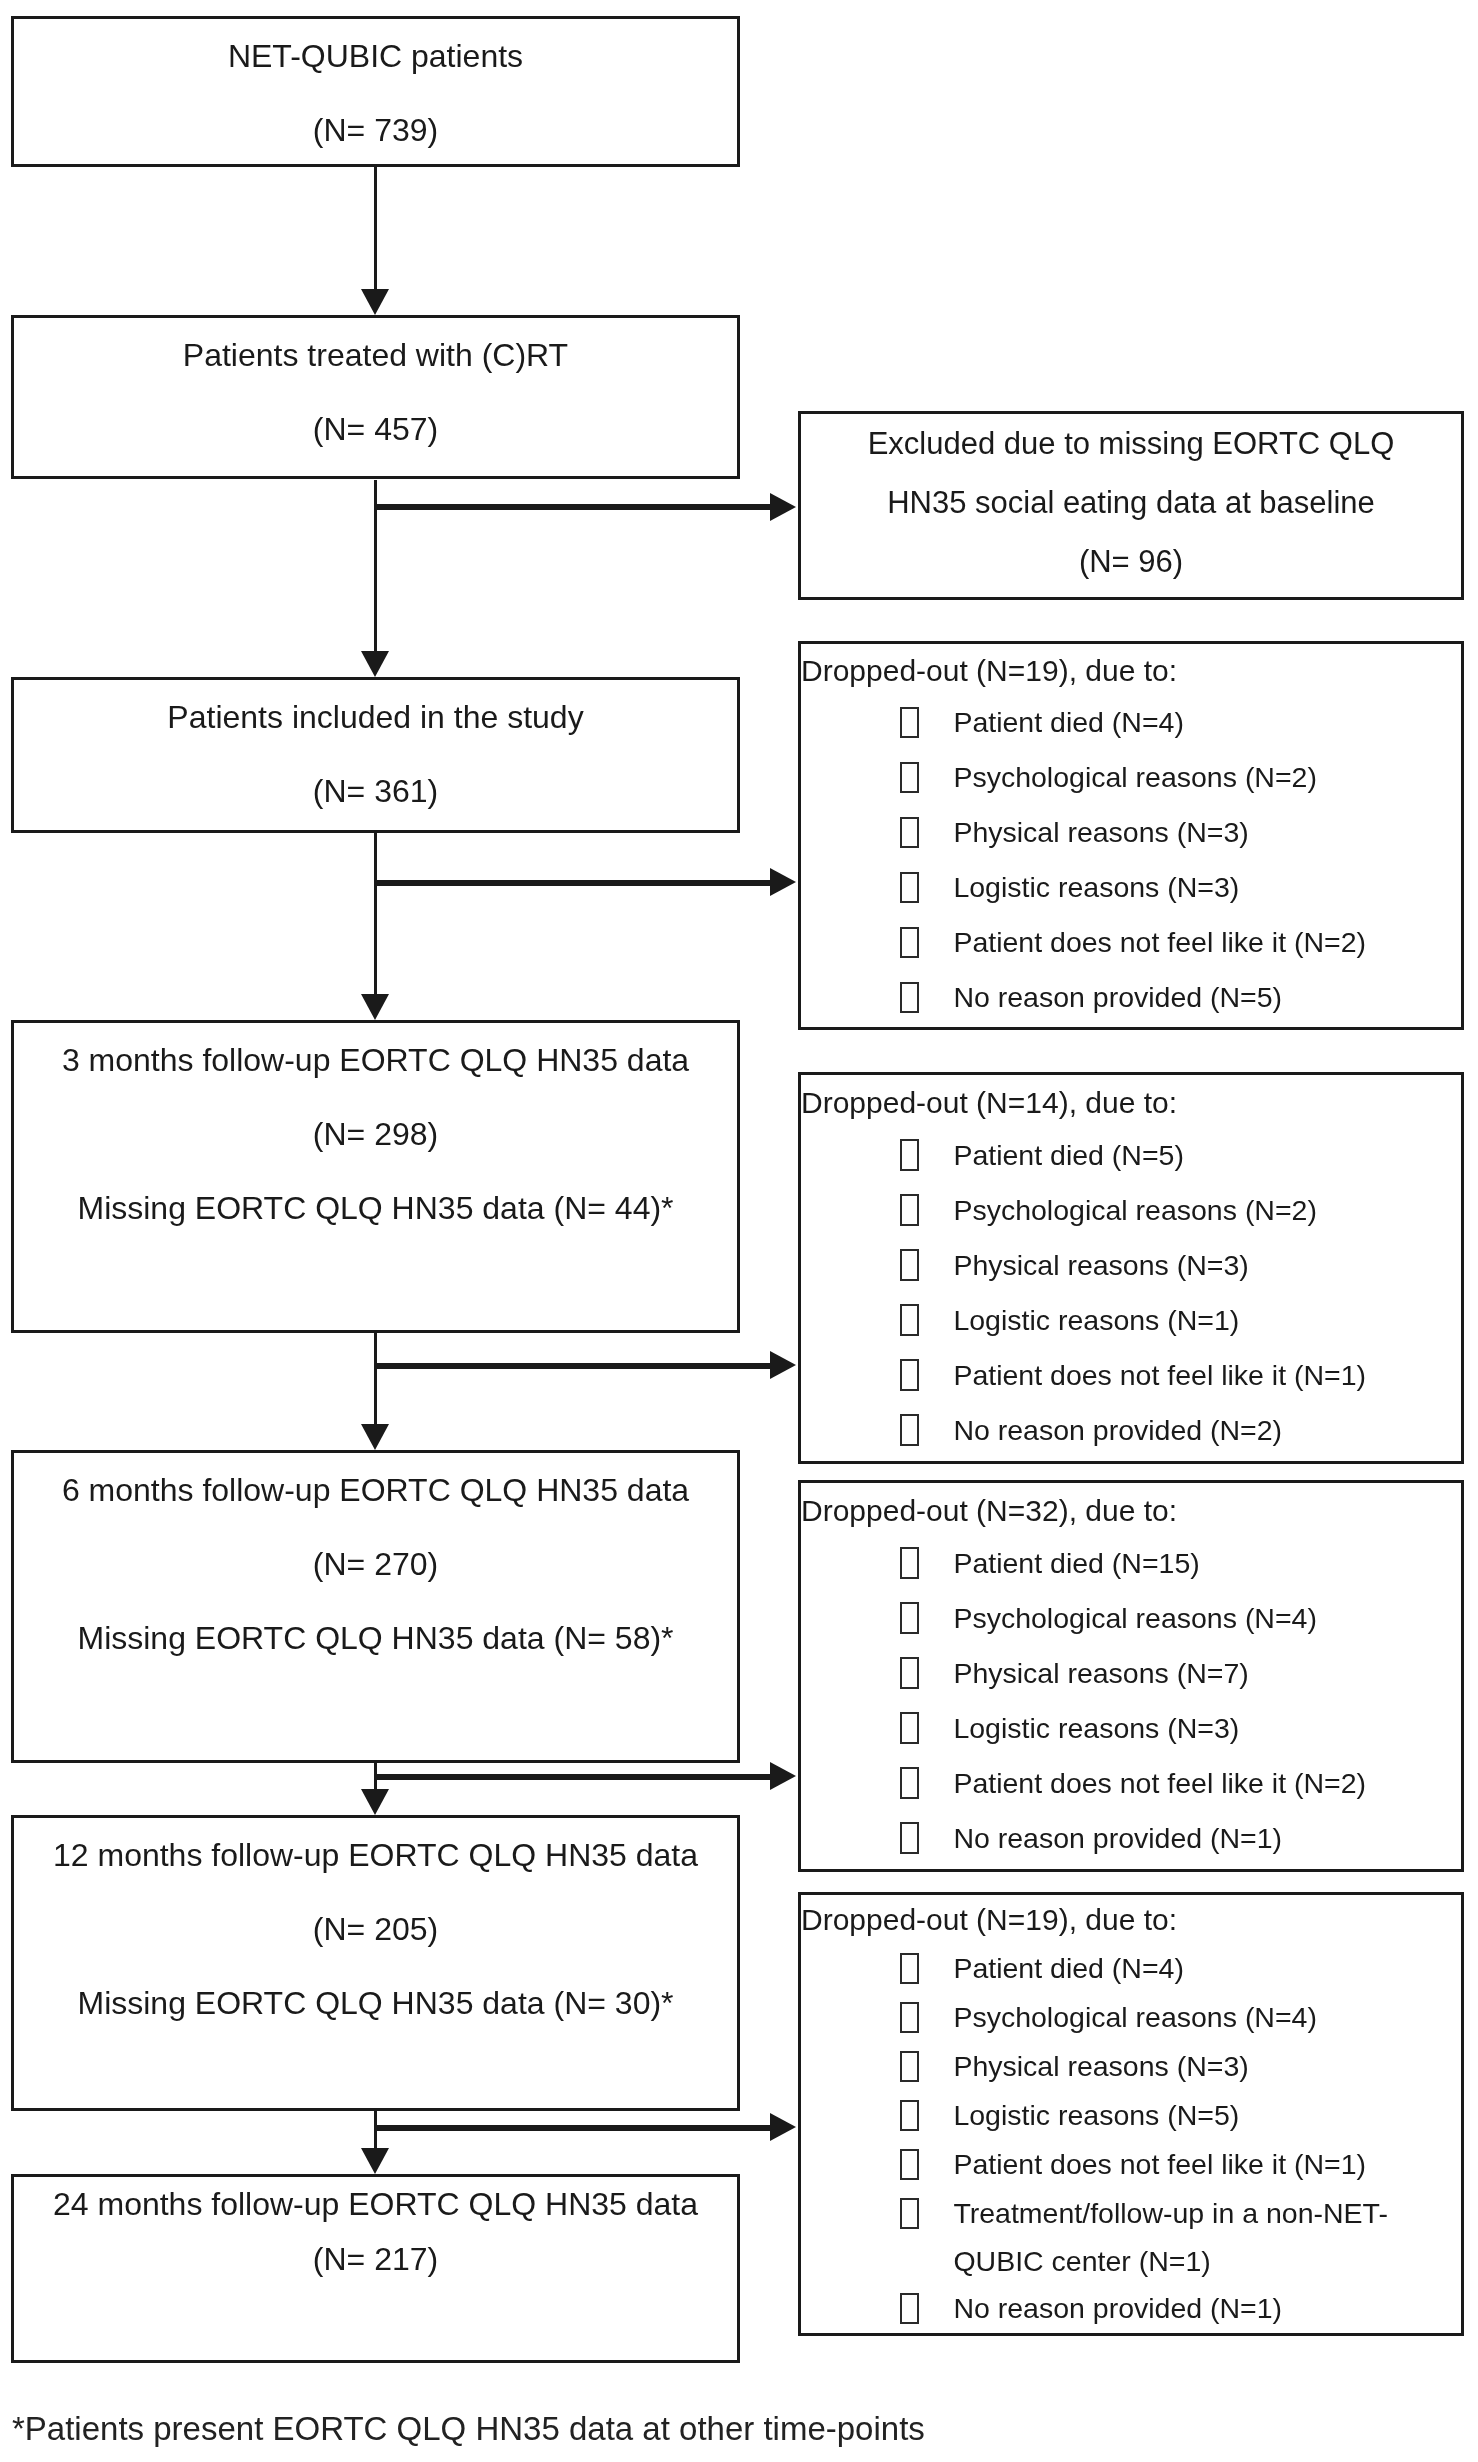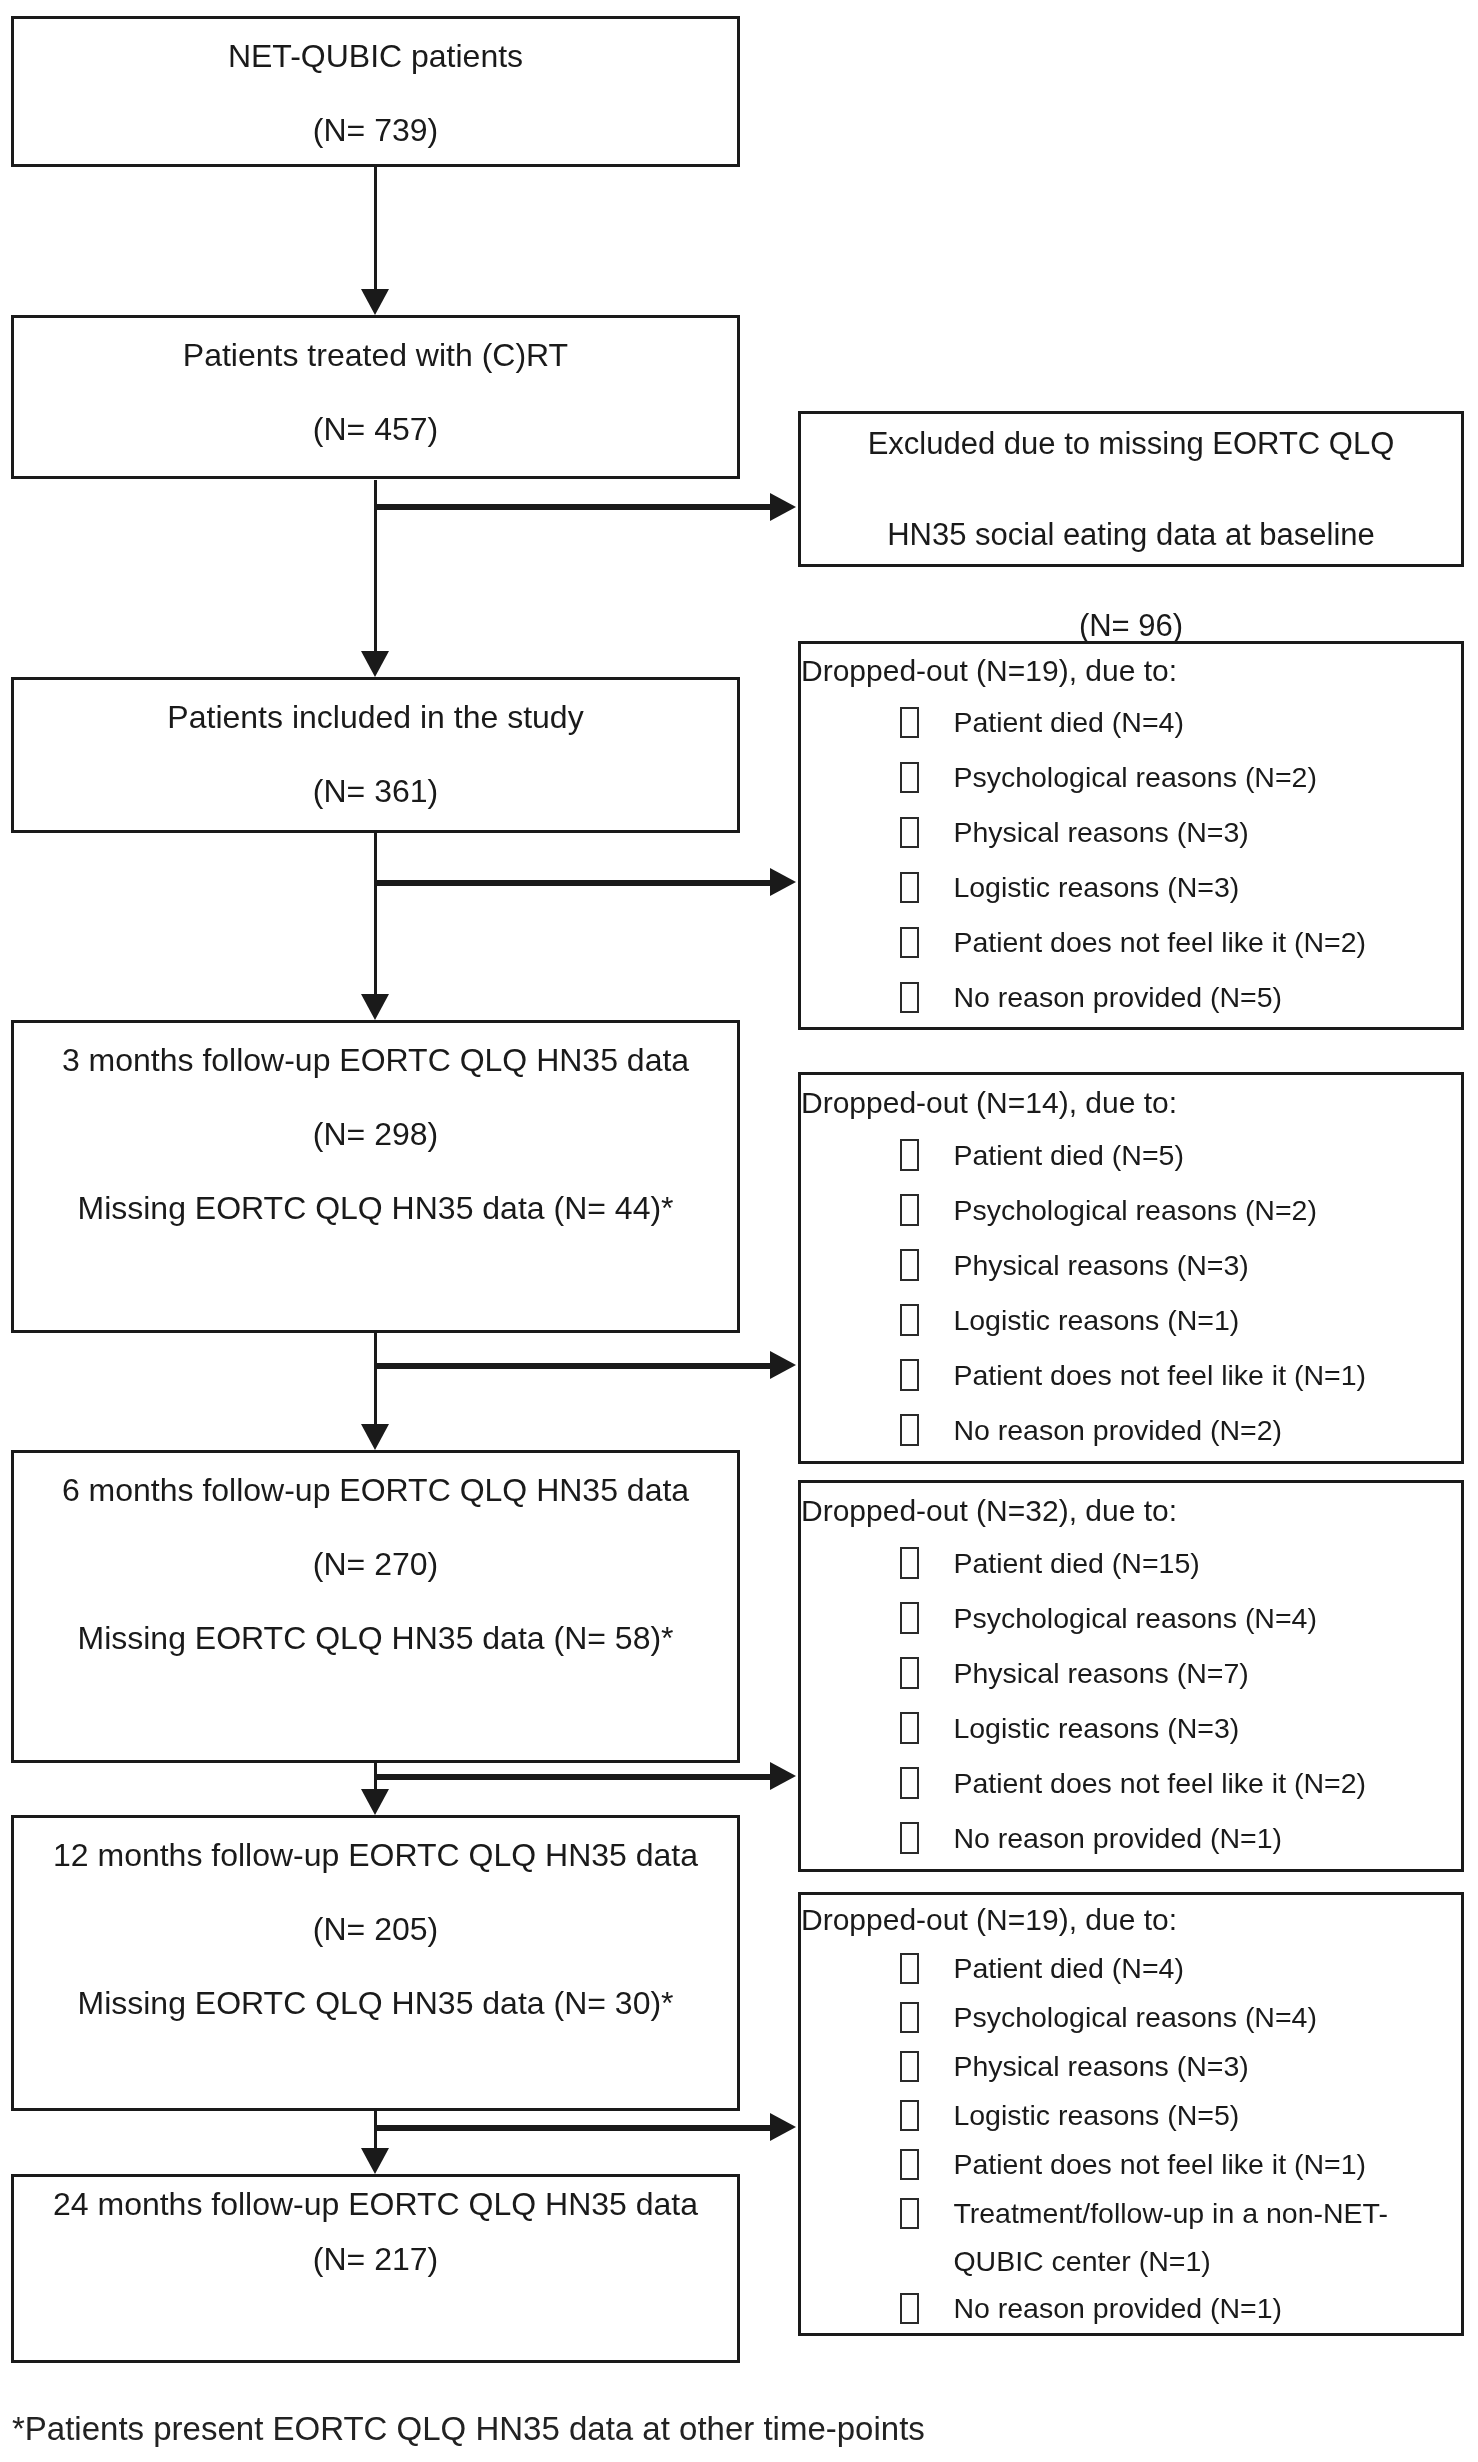--- a/index.html
+++ b/index.html
@@ -64,21 +64,21 @@
   }
   
   #L1{top:16.4px;height:151px;}
   #L2{top:315px;height:164px;}
   #L3{top:677px;height:156px;}
   #L4{top:1020px;height:313px;}
   #L5{top:1450px;height:313px;}
   #L6{top:1815px;height:296px;}
   #L7{top:2174px;height:189px;}
   
-  #R1{top:411px;height:156px;gap:32px;}
+  #R1{top:411px;height:189px;}
   #R2{top:641px;height:389px;}
   #R3{top:1072px;height:392px;}
   #R4{top:1480px;height:392px;}
   #R5{top:1892px;height:444px;}
   
   #V1{top:167px;height:124px;}
   #V2{top:480px;height:174px;}
   #V3{top:833px;height:163px;}
   #V4{top:1332px;height:94px;}
   #V5{top:1763px;height:28.5px;}

